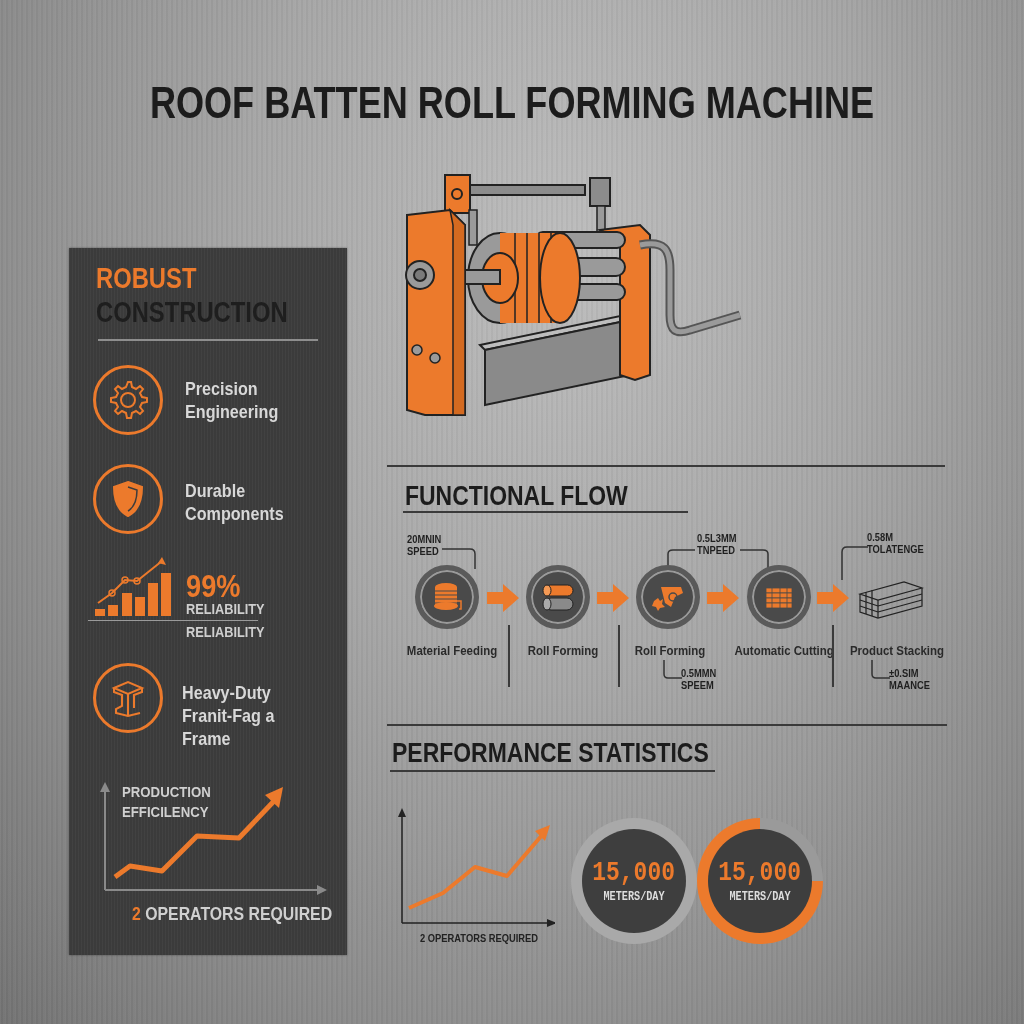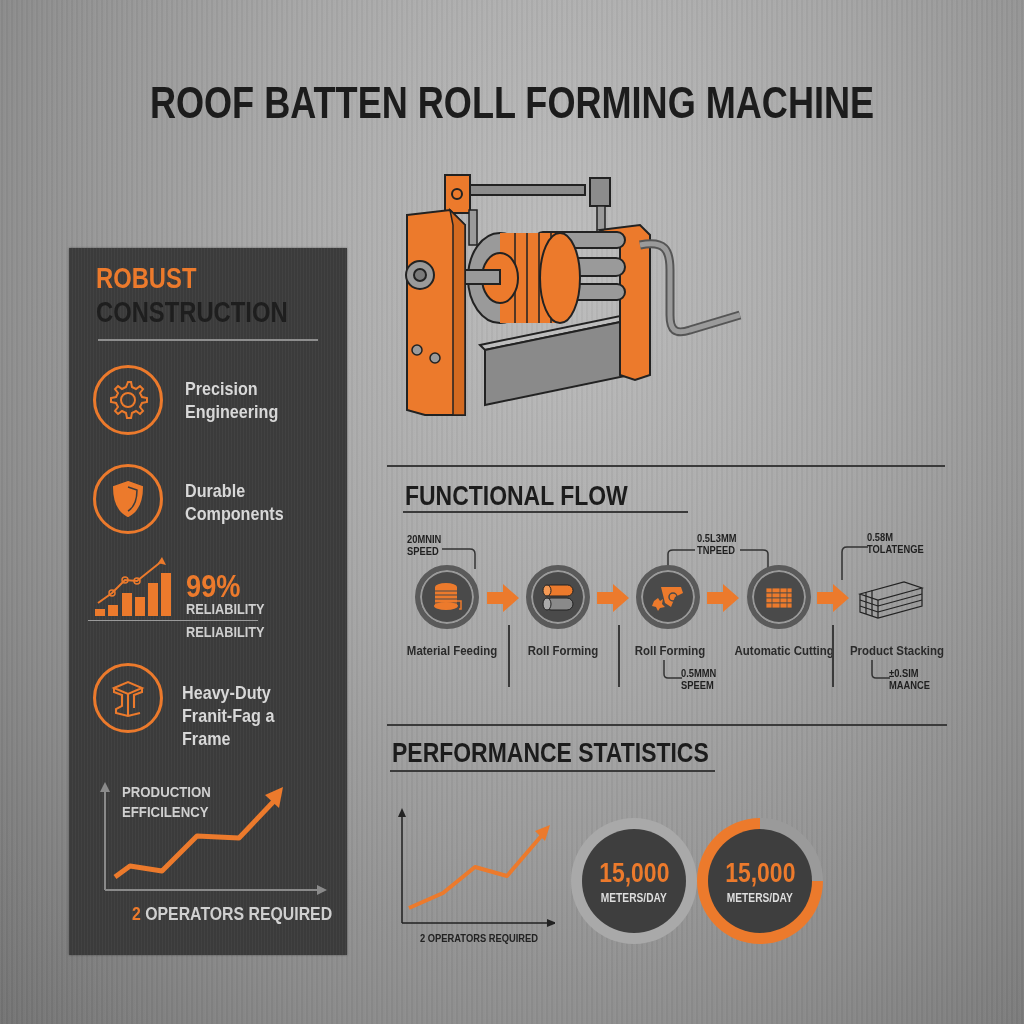--- a/index.html
+++ b/index.html
@@ -29,21 +29,21 @@
   .ops{left:132px;top:904px;font-size:18px;font-weight:bold;color:#d0d0d0;transform:scaleX(0.88);transform-origin:left;}
   .ops .num{color:#ec7a2c;}
   
   .rule-dark{height:2px;background:#3a3a3a;}
   .sec-title{font-size:28px;font-weight:bold;color:#1c1c1c;transform:scaleX(0.82);transform-origin:left;}
   .step-circle{width:64px;height:64px;border-radius:50%;background:#4a4a4a;border:5px solid #5a5a5a;box-shadow:0 0 0 2px #9a9a9a inset;display:flex;align-items:center;justify-content:center;box-sizing:border-box;}
   .step-label{font-size:13px;font-weight:bold;color:#2a2a2a;white-space:nowrap;transform:scaleX(0.88);transform-origin:center;text-align:center;}
   .callout{font-size:11px;font-weight:bold;color:#1f1f1f;line-height:12px;transform:scaleX(0.85);transform-origin:left;}
   .vline{width:1.5px;background:#3a3a3a;}
   .stat-ring{width:126px;height:126px;border-radius:50%;display:flex;align-items:center;justify-content:center;}
-  .stat-inner{width:104px;height:104px;border-radius:50%;background:#3e3e3e;display:flex;flex-direction:column;align-items:center;justify-content:center;}
+  .stat-inner{width:104px;height:104px;border-radius:50%;background:#3e3e3e;display:flex;flex-direction:column;align-items:center;justify-content:center;font-family:Liberation Mono, monospace;}
   .stat-num{font-size:27px;font-weight:bold;color:#ec7a2c;transform:scaleX(0.85);}
   .stat-unit{font-size:12px;font-weight:bold;color:#dedede;transform:scaleX(0.85);margin-top:2px;}
   .perf-ops{left:420px;top:932px;font-size:11px;font-weight:bold;color:#222;transform:scaleX(0.85);transform-origin:left;}
 </style>
 </head>
 <body>
 
 <div class="abs title">ROOF BATTEN ROLL FORMING MACHINE</div>
 
 <svg class="abs" style="left:405px;top:170px;" width="360" height="250" viewBox="0 0 360 250">

